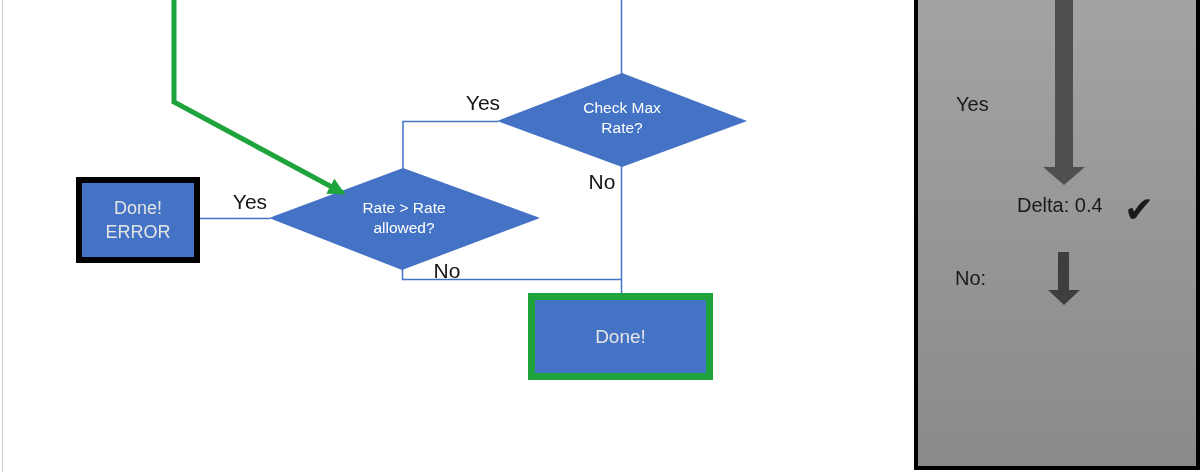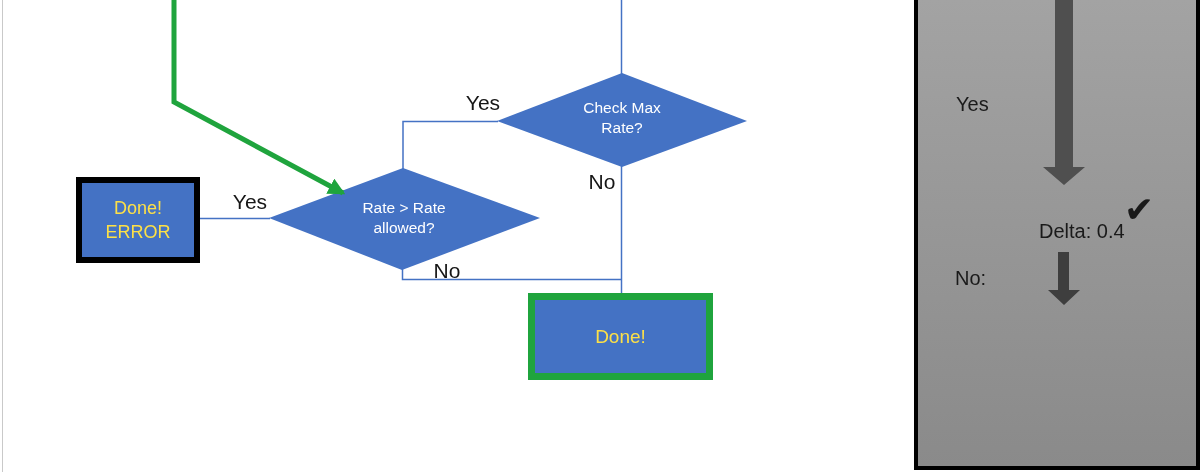--- a/index.html
+++ b/index.html
@@ -16,33 +16,33 @@
   #canvas{
     position:relative;width:1202px;height:472px;background:#ffffff;
     overflow:hidden;font-family:"Liberation Sans",sans-serif;
   }
   .slide-edge{position:absolute;left:2px;top:0;width:1px;height:472px;background:#c9c9c9;}
   svg.layer{position:absolute;left:0;top:0;width:1202px;height:472px;pointer-events:none;}
   .lbl{position:absolute;color:#161616;font-size:21px;line-height:22px;text-align:center;}
   .shape-label{position:absolute;color:#ffffff;font-size:15.5px;line-height:20px;text-align:center;}
   .proc-box{
     position:absolute;background:var(--shape-blue);display:flex;flex-direction:column;
-    align-items:center;justify-content:center;color:#fde047;text-align:center;box-sizing:border-box;
+    align-items:center;justify-content:center;color:#e5e5e5;text-align:center;box-sizing:border-box;
   }
   #error-box{left:76px;top:177px;width:124px;height:86px;border:6px solid #000;font-size:18px;line-height:24px;}
   #done-box{left:528px;top:293px;width:185px;height:87px;border:7px solid var(--green);font-size:19px;}
   #side-panel{
     position:absolute;left:914px;top:0;width:286px;height:470px;box-sizing:border-box;
     border-left:4px solid #000;border-right:4px solid #000;border-bottom:4px solid #000;
     background:linear-gradient(to bottom,var(--panel-gray-top),var(--panel-gray-bottom));
   }
   .panel-text{position:absolute;color:#1a1a1a;font-size:20px;line-height:22px;}
   #panel-yes{left:956px;top:93px;}
   #panel-no{left:955px;top:219px;margin-top:48px;}
-  #panel-delta{left:1017px;top:220px;margin-left:22px;}
+  #panel-delta{left:1017px;top:194px;}
   #panel-check{left:1124px;top:190px;font-size:36px;line-height:40px;}
   #panel-result{
     position:absolute;left:1014px;top:310px;width:100px;text-align:center;
     color:var(--result-green);font-size:37px;line-height:40px;font-weight:bold;
   }
 </style>
 </head>
 <body>
 
 <div id="canvas">

